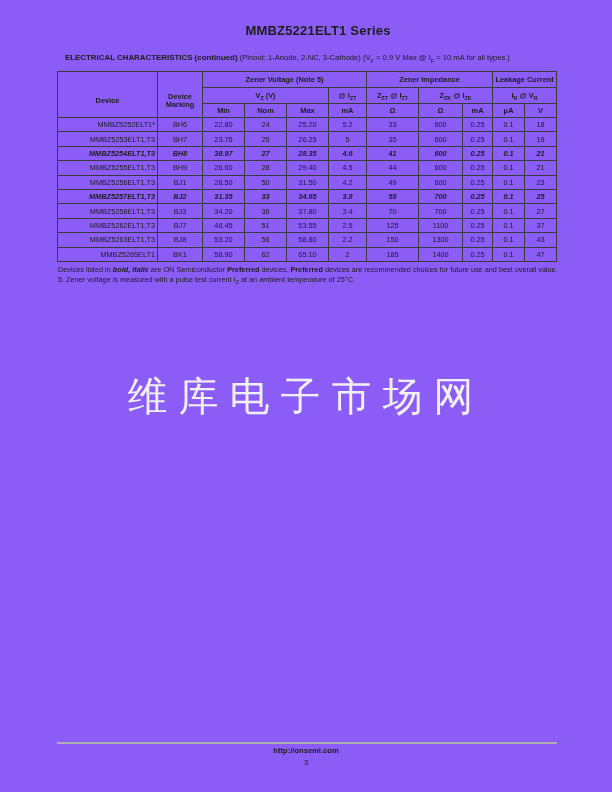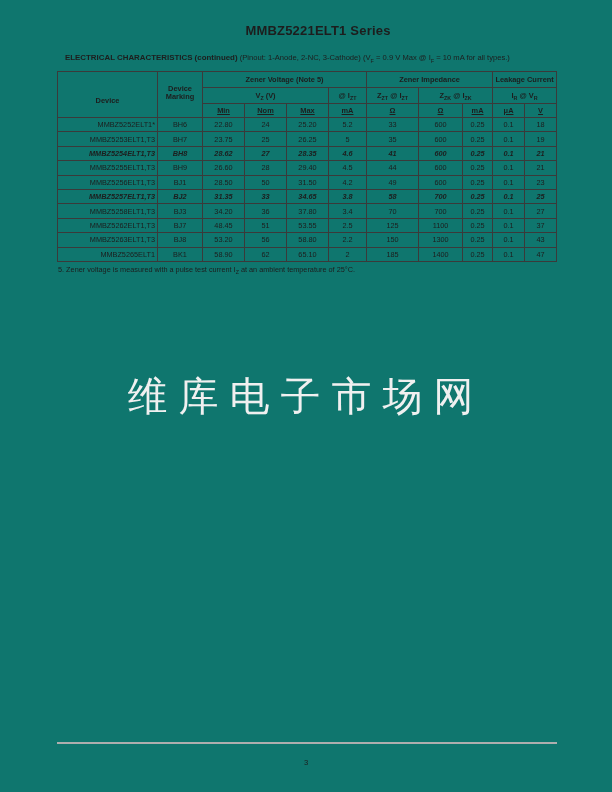--- a/index.html
+++ b/index.html
@@ -1,19 +1,19 @@
 <!DOCTYPE html>
 <html><head>
 <meta charset="utf-8">
 <style>
   * { margin:0; padding:0; box-sizing:border-box; }
   html,body { background:#ffffff; }
   .page {
     position:relative; width:612px; height:792px; margin:0 auto;
-    background:#0f766e; overflow:hidden;
+    background:#8b5cf6; overflow:hidden;
     font-family:"Liberation Sans", sans-serif; color:#1d1d1d;
   }
   .title {
     position:absolute; top:23px; left:0; right:0; text-align:center;
     font-size:13px; font-weight:bold; letter-spacing:.2px; padding-left:24px;
   }
   .heading {
     position:absolute; top:53px; left:65px; right:20px;
     font-size:7.6px; white-space:nowrap;
   }
@@ -24,23 +24,23 @@
     position:absolute; top:71px; left:57px; width:499px;
     border-collapse:collapse; table-layout:fixed;
   }
   .spec th, .spec td {
     border:1px solid #3a3a3a; font-size:7.3px; text-align:center;
     vertical-align:middle; padding:0 2px; overflow:hidden; white-space:nowrap;
   }
   .spec thead th { font-weight:bold; font-size:7.4px; }
   .spec thead tr:nth-child(1) th { height:16px; }
   .spec thead tr:nth-child(2) th { height:16px; }
-  .spec thead tr:nth-child(3) th { height:14px;text-decoration:underline; }
+  .spec thead tr:nth-child(3) th { height:14px; }
   th.col-device { vertical-align:bottom; padding-bottom:12px; }
-  th.col-marking { vertical-align:bottom; padding-bottom:16px; white-space:normal; line-height:8px; }
+  th.col-marking { vertical-align:bottom; padding-bottom:8px; white-space:normal; line-height:8px; }
   .spec tbody td { height:14.4px; }
   .spec td.cell-device { text-align:right; padding-left:4px; }
   .spec tr.preferred td { font-weight:bold; font-style:italic; }
 
   .notes {
     position:absolute; top:265px; left:58px; width:500px;
     font-size:7.3px; line-height:9.8px;
   }
   .watermark {
     position:absolute; top:369px; left:50%; transform:translateX(-50%);
@@ -126,21 +126,21 @@
           <td>5</td>
           <td>35</td>
           <td>600</td>
           <td>0.25</td>
           <td>0.1</td>
           <td>19</td>
         </tr>
         <tr class="preferred">
           <td class="cell-device">MMBZ5254ELT1,T3</td>
           <td>BH8</td>
-          <td>28.62</td>
+          <td>38.97</td>
           <td>27</td>
           <td>28.35</td>
           <td>4.6</td>
           <td>41</td>
           <td>600</td>
           <td>0.25</td>
           <td>0.1</td>
           <td>21</td>
         </tr>
         <tr>
@@ -231,21 +231,23 @@
           <td>185</td>
           <td>1400</td>
           <td>0.25</td>
           <td>0.1</td>
           <td>47</td>
         </tr>
       </tbody>
   </table>
 
   <div class="notes">
+    <div>Devices listed in <span style="font-weight: bold; font-style: italic;">bold, italic</span> are ON Semiconductor <b>Preferred</b> devices. <b>Preferred</b> devices are recommended choices for future use and best overall value.</div>
     <div>5.  Zener voltage is measured with a pulse test current I<sub>Z</sub> at an ambient temperature of 25°C.</div>
   </div>
 
   <div class="watermark">维库电子市场网</div>
 
   <div class="footer-rule"></div>
+  <div class="footer-url">http://onsemi.com</div>
   <div class="footer-page">3</div>
 
 </div>
 
 </body></html>

